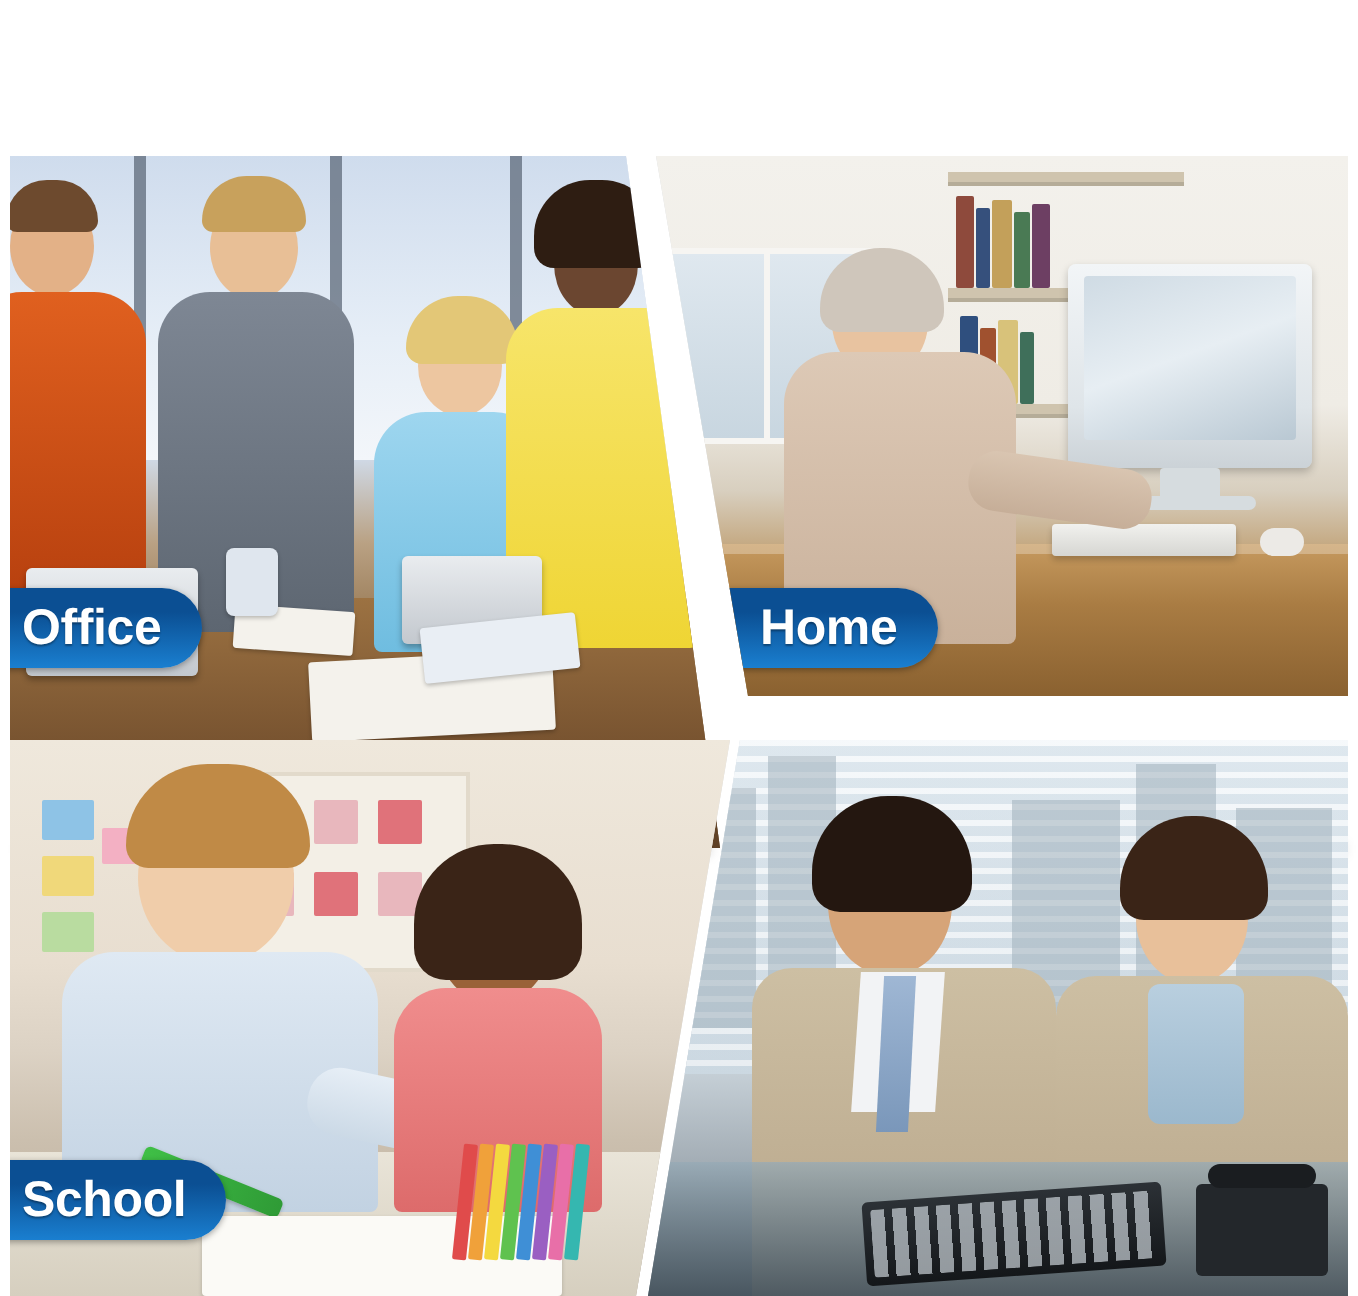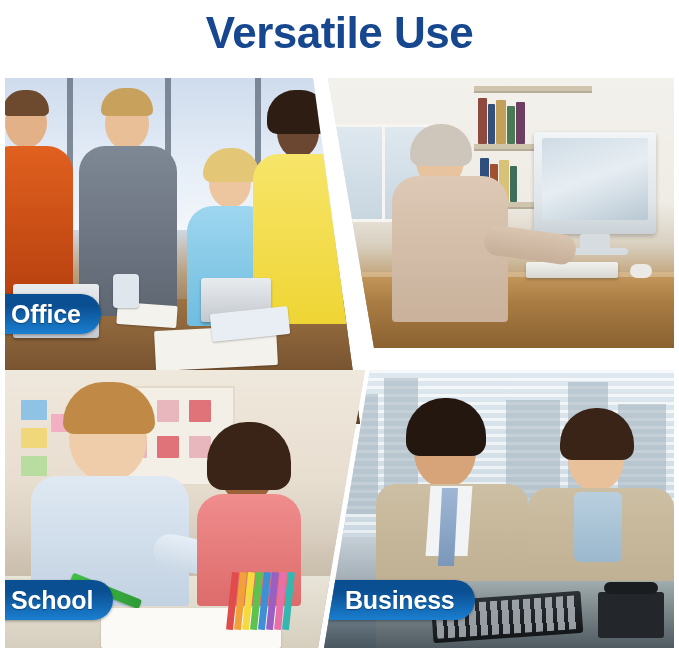--- a/index.html
+++ b/index.html
@@ -225,21 +225,20 @@
   .badge-office   { left: 0px;   top: 294px; }
   .badge-home     { left: 362px; top: 294px; }
   .badge-school   { left: 0px;   top: 580px; }
   .badge-business { left: 327px; top: 580px; }
 </style>
 </head>
 <body style="background: rgb(255, 255, 255);">
 
 <div class="poster">
 
-  <div class="page-title" style="color: rgb(23, 71, 143);">Versatile Use</div>
 
   <div class="panel-grid">
 
     <div class="panel-shadow shadow-r1"></div>
     <div class="panel-shadow shadow-r1b"></div>
 
     <div class="panel panel-office">
       <div class="photo">
         <div class="office-bg"></div>
         <div class="office-win"></div>
@@ -323,20 +322,23 @@
         <div class="person" style="left:92px; top:64px;">
           <div class="p-head" style="left:6px; top:-8px; width:48px; height:54px; background:#e8c3a0;"></div>
           <div class="p-head" style="left:0px; top:-18px; width:62px; height:42px; background:#cfc6bb; border-radius:30px 30px 10px 10px;"></div>
           <div class="p-body" style="left:-18px; top:34px; width:116px; height:146px; background:linear-gradient(180deg,#ddc9b6,#c9b19b);"></div>
 
           <div style="position:absolute; left:74px; top:88px; width:92px; height:30px;
                       background:linear-gradient(180deg,#d9c5b1,#c6ae98); border-radius:14px; transform:rotate(8deg);"></div>
         </div>
       </div>
 
+      <div class="badge badge-home" style="left: 44px; top: 216px; background: linear-gradient(rgb(11, 79, 147) 0%, rgb(11, 79, 147) 30%, rgb(26, 127, 208) 100%);">
+        <span class="badge-label" style="color: rgb(255, 255, 255);">Home</span>
+      </div>
     </div>
 
     <div class="panel panel-school">
       <div class="photo">
         <div class="school-bg"></div>
 
         <div class="school-board" style="left:108px; top:16px; width:118px; height:96px;"></div>
         <div class="sticky" style="left:120px; top:30px; width:22px; height:22px; background:#e0727a;"></div>
         <div class="sticky" style="left:152px; top:30px; width:22px; height:22px; background:#e8b7bd;"></div>
         <div class="sticky" style="left:184px; top:30px; width:22px; height:22px; background:#e0727a;"></div>
@@ -424,19 +426,16 @@
                     background:linear-gradient(180deg, rgba(150,170,182,.75), rgba(70,84,94,.92));"></div>
 
         <div class="keyboard" style="left:110px; top:226px; width:150px; height:42px; transform:rotate(-4deg);">
           <div class="key-rows"></div>
         </div>
 
         <div class="phone" style="left:276px; top:222px; width:66px; height:46px;"></div>
         <div class="phone" style="left:282px; top:212px; width:54px; height:12px; border-radius:6px; background:#1a1d20;"></div>
       </div>
 
-      <div class="badge badge-business" style="left: 5px; top: 210px; background: linear-gradient(rgb(11, 79, 147) 0%, rgb(11, 79, 147) 30%, rgb(26, 127, 208) 100%);">
-        <span class="badge-label" style="color: rgb(255, 255, 255);">Business</span>
-      </div>
     </div>
 
   </div>
 </div>
 
 </body></html>

